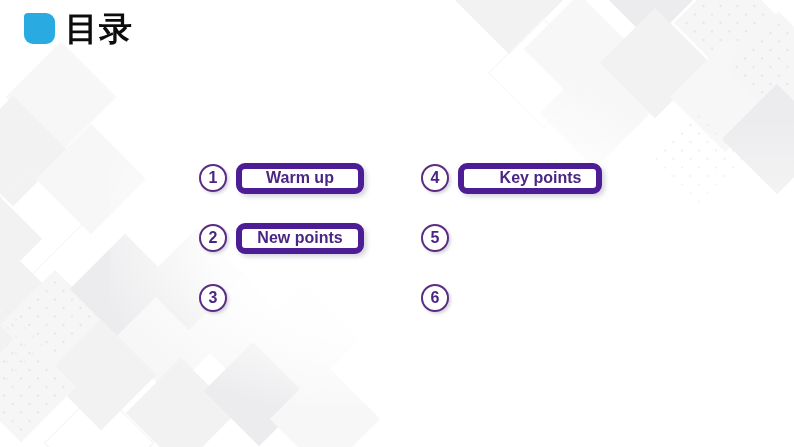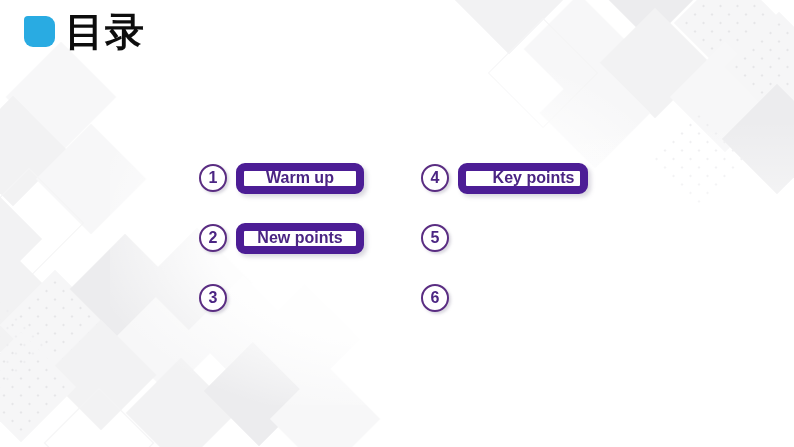--- a/index.html
+++ b/index.html
@@ -75,21 +75,21 @@
     gap: 10px;
   }
   .hdr-mark {
     width: 31px;
     height: 31px;
     background: #29abe2;
     border-radius: 4px 9px 9px 9px;
     flex: 0 0 auto;
   }
   .hdr-title {
-    font-size: 39px;
+    font-size: 33px;
     font-weight: 700;
     color: #0d0d0d;
     letter-spacing: 1px;
     line-height: 1;
     font-family: "DejaVu Sans", "Liberation Sans", sans-serif;
   }
 
   
   .menu {
     position: absolute;
@@ -117,39 +117,39 @@
     font-size: 16px;
     font-weight: 700;
     color: #4b2583;
     background: #ffffff;
     box-shadow: 2px 2px 3px rgba(120,110,140,0.28);
     line-height: 1;
   }
   .pill {
     height: 31px;
     min-width: 116px;
-    border: 8px solid #4c1d95;
+    border: 6px solid #4c1d95;
     border-radius: 9px;
     background: #ffffff;
     display: flex;
     align-items: center;
     justify-content: center;
     padding: 0 14px;
     box-shadow: 3px 3px 4px rgba(120,110,140,0.28);
   }
   .pill-label {
     font-size: 16px;
     font-weight: 700;
     color: #4b2583;
     white-space: nowrap;
     line-height: 1;
   }
   
   .col-left .pill  { width: 128px; }
-  .col-right .pill { width: 130px; padding-left: 35px; }
+  .col-right .pill { width: 144px; padding-left: 35px; }
 </style>
 </head>
 <body>
 
 <div id="slide">
 
   <div class="deco-layer">
 
     <div class="dia solid" style="left:470px; top:-40px; width:78px; height:78px;"></div>
     <div class="dia faint" style="left:540px; top:10px;  width:78px; height:78px;"></div>

